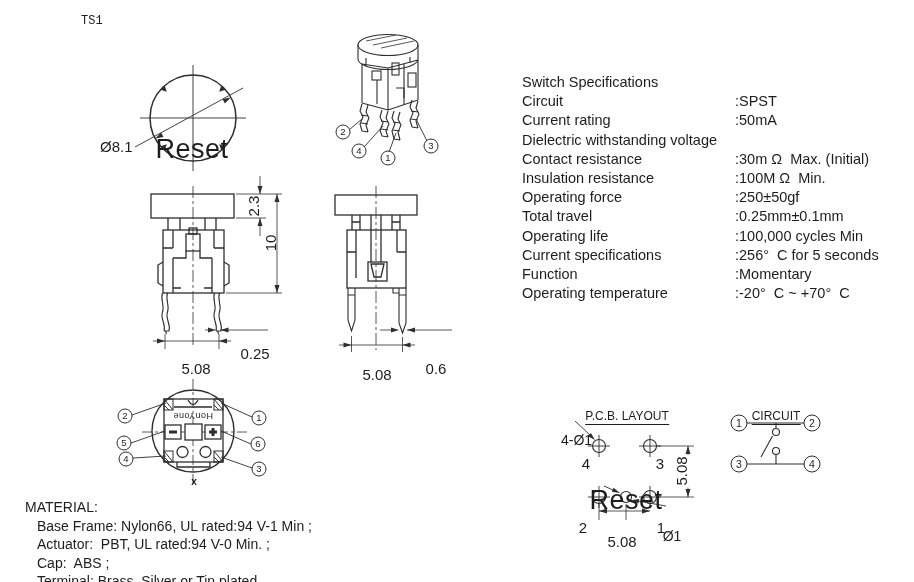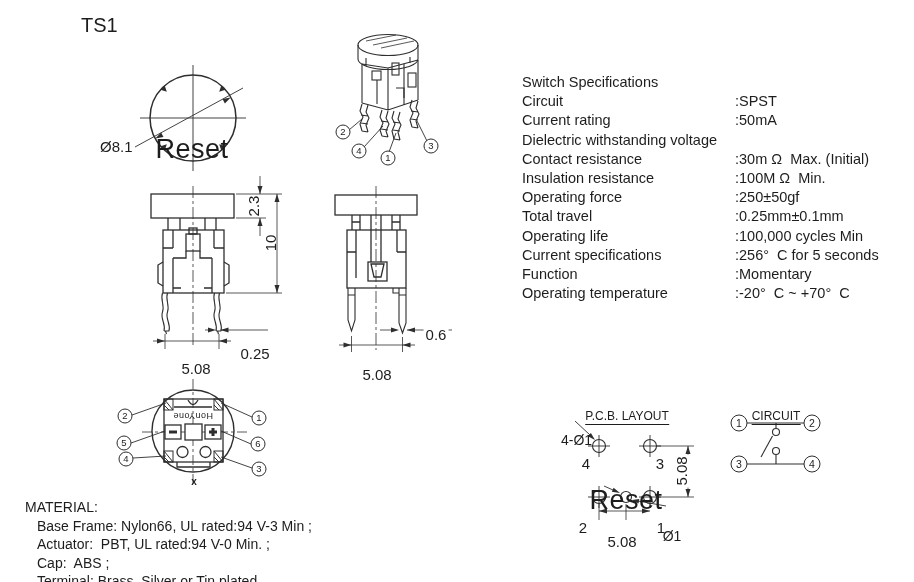--- a/index.html
+++ b/index.html
@@ -177,36 +177,36 @@
 
     <g stroke-width="1.1">
       <path d="M746 423 H805 M746 464 H805"></path>
       <path d="M776 423 V428 M776 455 V464"></path>
       <circle cx="776" cy="432" r="3.5"></circle>
       <circle cx="776" cy="451" r="3.5"></circle>
       <path d="M761 457 L772.5 436"></path>
     </g>
   </svg>
 
-  <span class="abs" style="left:81px;top:14px;font-size:20px;">TS1</span>
+  <span class="abs" style="left:81px;top:14px;font-size:12px;font-family:Liberation Mono, monospace;">TS1</span>
 
   <span class="abs ctr bigname" style="left:192px;top:119px;">Reset</span>
   <span class="abs dimtxt" style="left:100px;top:138px;">Ø8.1</span>
 
   <span class="circ-num" style="left:343px;top:132px;">2</span>
   <span class="circ-num" style="left:359px;top:151px;">4</span>
   <span class="circ-num" style="left:388px;top:158px;">1</span>
   <span class="circ-num" style="left:431px;top:146px;">3</span>
 
   <span class="abs rot90 dimtxt" style="left:253px;top:206px;">2.3</span>
   <span class="abs rot90 dimtxt" style="left:270px;top:243px;">10</span>
   <span class="abs ctr dimtxt whitebg" style="left:255px;top:323px;">0.25</span>
   <span class="abs ctr dimtxt whitebg" style="left:196px;top:338px;">5.08</span>
 
-  <span class="abs ctr dimtxt whitebg" style="left:436px;top:304px;">0.6</span>
+  <span class="abs ctr dimtxt whitebg" style="left:436px;top:338px;">0.6</span>
   <span class="abs ctr dimtxt whitebg" style="left:377px;top:344px;">5.08</span>
 
   <span class="abs rot180 brand" style="left:193px;top:416px;">HonYone</span>
   <span class="abs ctr" style="left:194px;top:451px;font-size:10px;font-weight:bold;">x</span>
   <span class="circ-num" style="left:125px;top:416px;">2</span>
   <span class="circ-num" style="left:259px;top:418px;">1</span>
   <span class="circ-num" style="left:124px;top:443px;">5</span>
   <span class="circ-num" style="left:258px;top:444px;">6</span>
   <span class="circ-num" style="left:126px;top:459px;">4</span>
   <span class="circ-num" style="left:259px;top:469px;">3</span>
@@ -272,19 +272,19 @@
   <span class="abs ctr dimtxt whitebg" style="left:622px;top:511px;">5.08</span>
 
   <span class="abs ctr sec-title" style="left:776px;top:387px;">CIRCUIT</span>
   <span class="circ-num lg" style="left:739px;top:423px;">1</span>
   <span class="circ-num lg" style="left:812px;top:423px;">2</span>
   <span class="circ-num lg" style="left:739px;top:464px;">3</span>
   <span class="circ-num lg" style="left:812px;top:464px;">4</span>
 
   <div id="material">
     <div>MATERIAL:</div>
-    <div class="mline">Base Frame: Nylon66, UL rated:94 V-3 Min ;</div>
+    <div class="mline">Base Frame: Nylon66, UL rated:94 V-1 Min ;</div>
     <div class="mline">Actuator:  PBT, UL rated:94 V-0 Min. ;</div>
     <div class="mline">Cap:  ABS ;</div>
     <div class="mline">Terminal: Brass, Silver or Tin plated .</div>
   </div>
 
 </div>
 
 </body></html>

